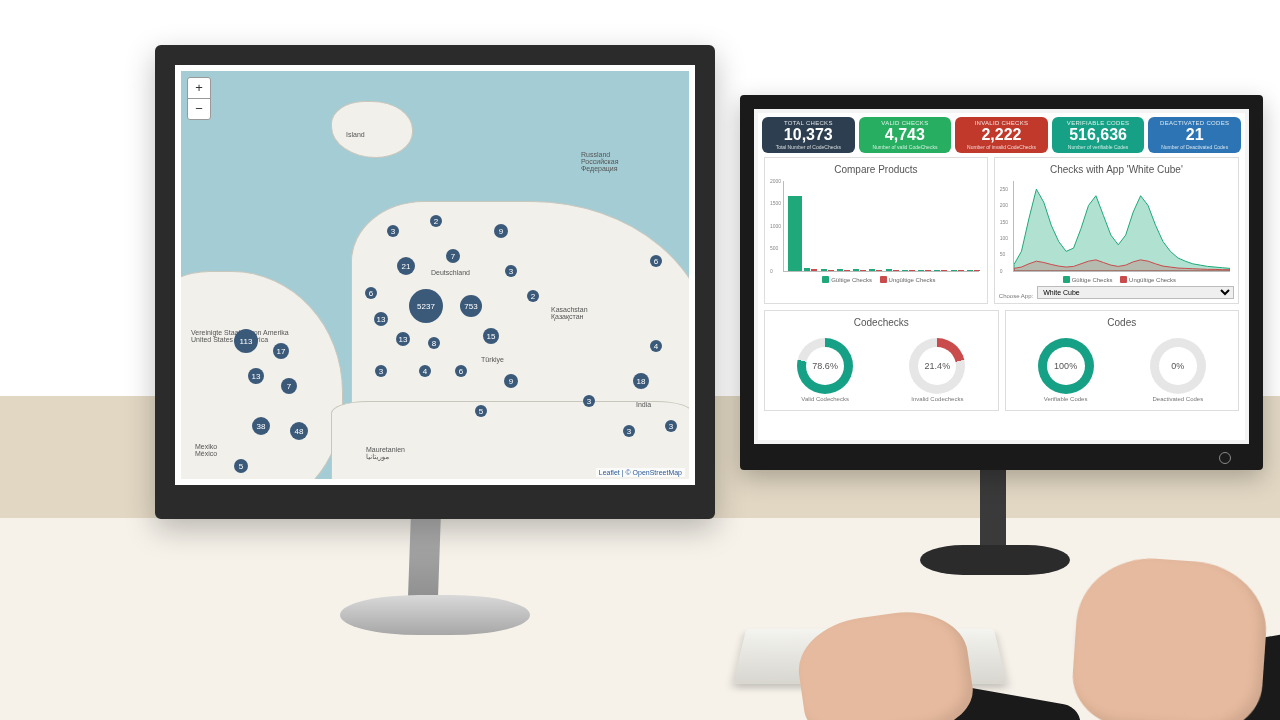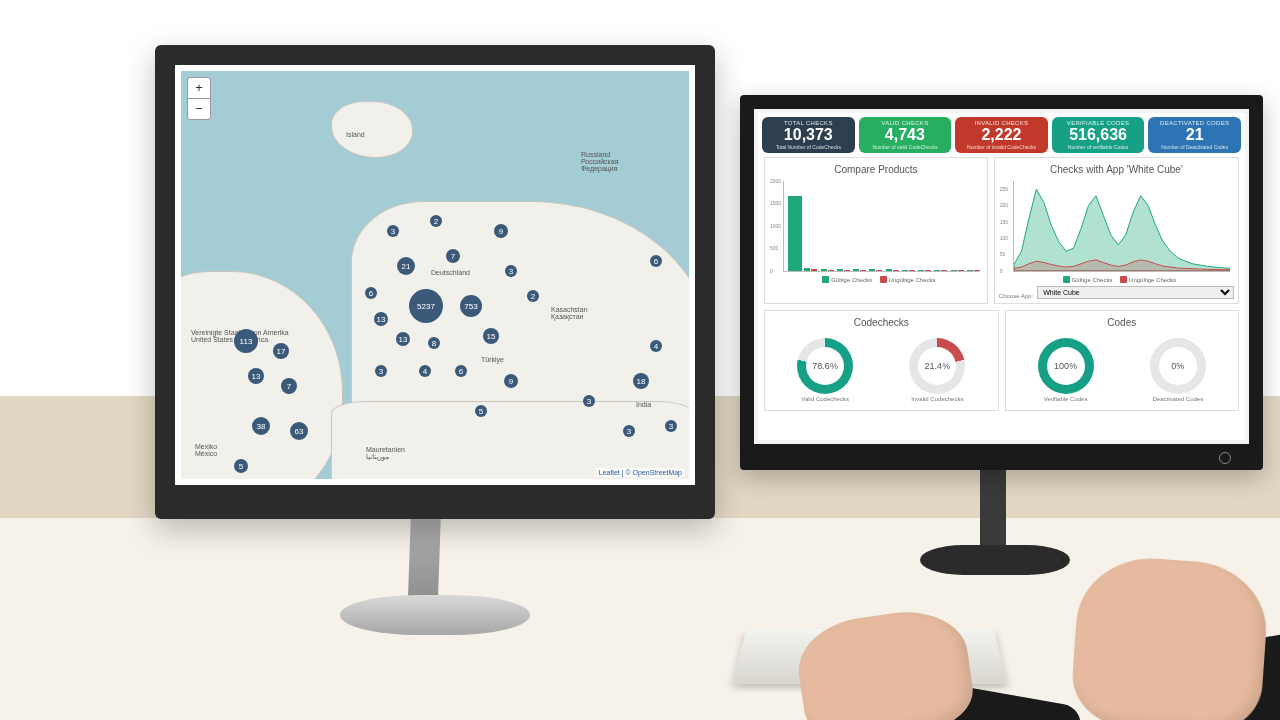--- a/index.html
+++ b/index.html
@@ -93,21 +93,21 @@
       <span class="map-label" style="left:300px;top:285px">Türkiye</span>
       <span class="map-label" style="left:455px;top:330px">India</span>
       <span class="map-label" style="left:185px;top:375px;white-space:pre">Mauretanien
 موريتانيا</span>
 
       <div id="bubble-layer">
           <div class="bubble" style="left: 53px; top: 258px; width: 24px; height: 24px;">113</div>
           <div class="bubble" style="left: 92px; top: 272px; width: 16px; height: 16px;">17</div>
           <div class="bubble" style="left: 53px; top: 388px; width: 14px; height: 14px;">5</div>
           <div class="bubble" style="left: 71px; top: 346px; width: 18px; height: 18px;">38</div>
-          <div class="bubble" style="left: 109px; top: 351px; width: 18px; height: 18px;">63</div>
+          <div class="bubble" style="left: 109px; top: 351px; width: 18px; height: 18px;">48</div>
           <div class="bubble" style="left: 67px; top: 297px; width: 16px; height: 16px;">13</div>
           <div class="bubble" style="left: 100px; top: 307px; width: 16px; height: 16px;">7</div>
           <div class="bubble" style="left: 206px; top: 154px; width: 12px; height: 12px;">3</div>
           <div class="bubble" style="left: 249px; top: 144px; width: 12px; height: 12px;">2</div>
           <div class="bubble" style="left: 216px; top: 186px; width: 18px; height: 18px;">21</div>
           <div class="bubble" style="left: 265px; top: 178px; width: 14px; height: 14px;">7</div>
           <div class="bubble" style="left: 228px; top: 218px; width: 34px; height: 34px; text-align: center;">5237</div>
           <div class="bubble" style="left: 279px; top: 224px; width: 22px; height: 22px;">753</div>
           <div class="bubble" style="left: 193px; top: 241px; width: 14px; height: 14px;">13</div>
           <div class="bubble" style="left: 184px; top: 216px; width: 12px; height: 12px;">6</div>

